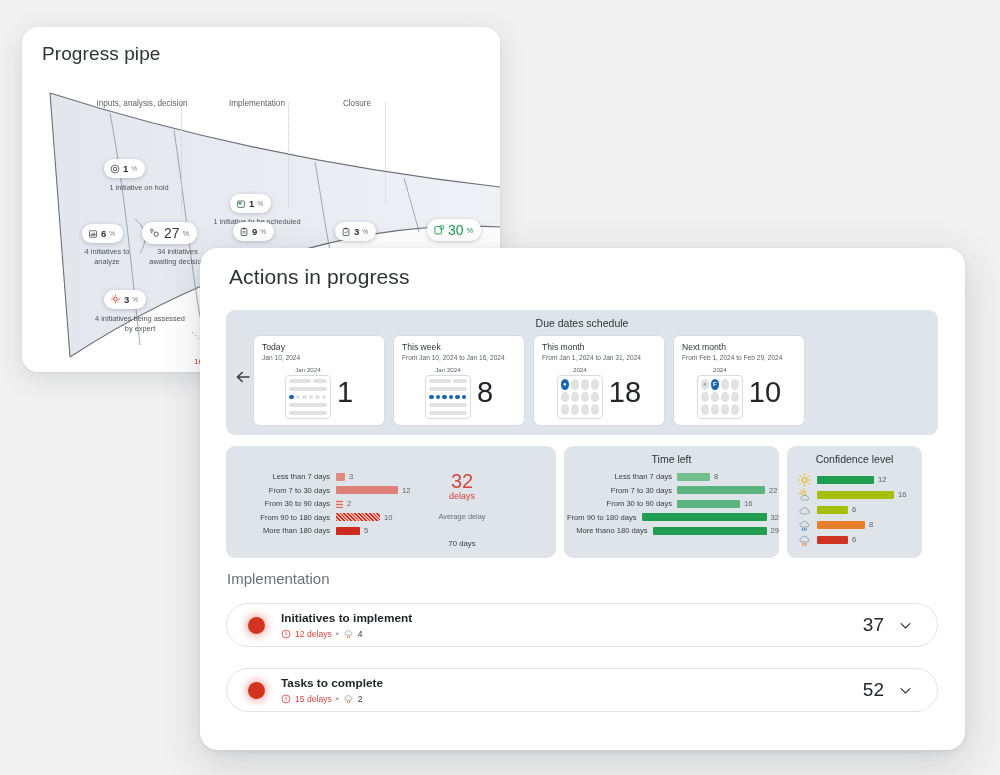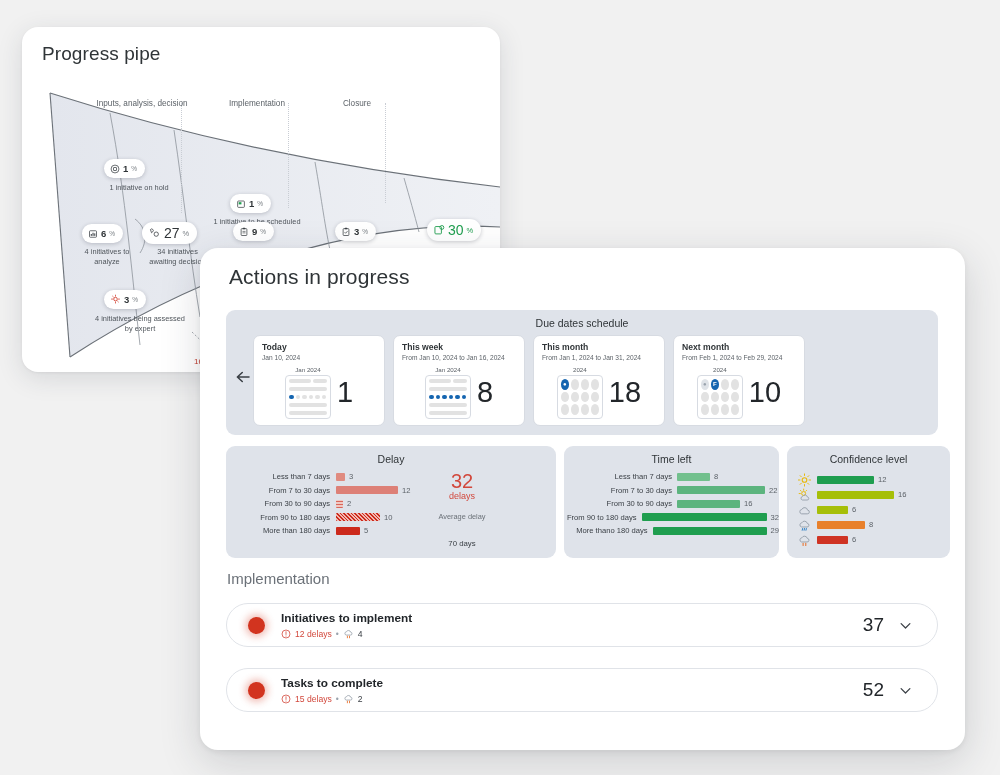--- a/index.html
+++ b/index.html
@@ -104,21 +104,21 @@
   }
   .due-card {
     background: #fff;
     border: 1px solid #d7dbe2;
     border-radius: 7px;
     width: 132px; height: 91px;
     position: relative;
     box-sizing: border-box;
     padding: 6px 7px 0 8px;
   }
-  .due-name { font-size: 8.6px; font-weight: 700; color: #2f3437; }
+  .due-name { font-size: 8.6px; font-weight: 400; color: #2f3437; }
   .due-range { font-size: 6.6px; color: #5c6268; margin-top: 2px; }
   .due-body {
     position: absolute; left: 0; right: 0; top: 28px; bottom: 4px;
     display: flex; align-items: center; justify-content: center; gap: 6px;
   }
   .mini-cal-wrap { display: flex; flex-direction: column; align-items: center; }
   .mini-cal-year { font-size: 6.2px; color: #5c6268; margin-bottom: 2px; }
   .mini-cal {
     width: 46px; height: 44px;
     border: 1px solid #d7dbe2; border-radius: 4px; background: #fff;
@@ -147,21 +147,21 @@
     width: 46px; height: 44px; border-radius: 4px; background: #1565b0;
     display: flex; flex-direction: column; align-items: center; justify-content: center;
     gap: 1px;
   }
   .year-tile .yt { font-size: 7.5px; color: #cfe2f3; }
   .due-value { font-size: 29px; color: #22262a; font-weight: 300; line-height: 1; }
 
   
   #delay-panel { left: 26px; top: 198px; width: 330px; height: 112px; }
   #timeleft-panel { left: 364px; top: 198px; width: 215px; height: 112px; }
-  #confidence-panel { left: 587px; top: 198px; width: 163px; height: 112px; }
+  #confidence-panel { left: 587px; top: 198px; width: 135px; height: 112px; }
 
   .bars { position: absolute; left: 0; top: 24px; right: 0; }
   .bar-row { display: flex; align-items: center; height: 13.5px; }
   .bar-label {
     font-size: 7.6px; color: #3b4046; text-align: right; white-space: nowrap;
   }
   .bar-track { display: flex; align-items: center; gap: 4px; }
   .bar { height: 8px; border-radius: 1px; }
   .bar-val { font-size: 7.6px; color: #5c6268; }
 
@@ -502,21 +502,20 @@
             </div>
             <div class="due-value">10</div>
           </div>
         </div>
 
 
       </div>
     </div>
 
     <div class="panel" id="delay-panel">
-      <div class="panel-title">Delay</div>
       <div class="bars">
         <div class="bar-row">
           <span class="bar-label">Less than 7 days</span>
           <span class="bar-track">
               <span class="bar" style="width:9px;background:#e08b80"></span>
               <span class="bar-val">3</span>
             </span>
         </div>
         <div class="bar-row">
           <span class="bar-label">From 7 to 30 days</span>

